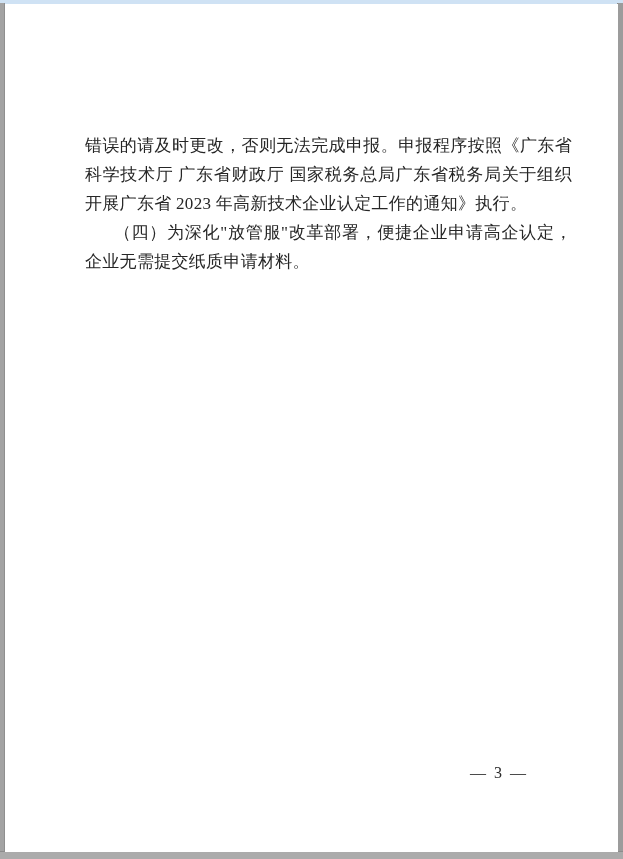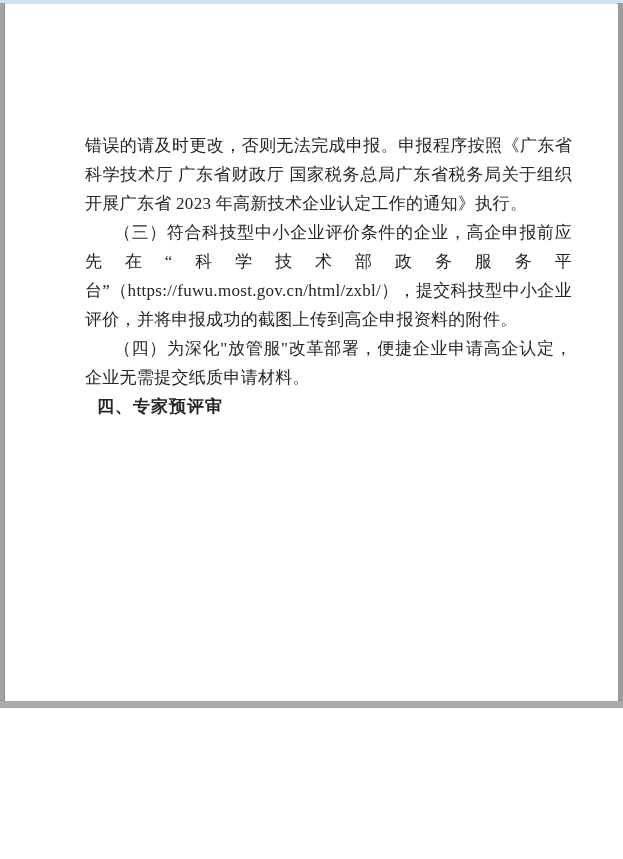--- a/index.html
+++ b/index.html
@@ -3,21 +3,21 @@
 <meta charset="utf-8">
 <style>
   html, body {
     margin: 0;
     padding: 0;
     background: #ffffff;
   }
   .screen {
     position: relative;
     width: 623px;
-    height: 708px;
+    height: 859px;
     background: #7f1d1d;
     overflow: hidden;
     font-family: "Liberation Serif", "DejaVu Serif", serif;
   }
   
   .top-strip {
     position: absolute;
     top: 0; left: 0; right: 0;
     height: 4px;
     background: #cfe2f4;
@@ -89,19 +89,17 @@
 
 <div class="screen">
   <div class="top-strip"></div>
   <div class="left-bar"></div>
   <div class="right-bar"></div>
   <div class="bottom-bar"></div>
 
   <div class="page">
     <div class="content">
       <p class="para no-indent">错误的请及时更改，否则无法完成申报。申报程序按照《广东省科学技术厅 广东省财政厅 国家税务总局广东省税务局关于组织开展广东省 2023 年高新技术企业认定工作的通知》执行。</p>
-      <p class="para">（三）符合科技型中小企业评价条件的企业，高企申报前应先在“科学技术部政务服务平台”（https://fuwu.most.gov.cn/html/zxbl/），提交科技型中小企业评价，并将申报成功的截图上传到高企申报资料的附件。</p>
       <p class="para">（四）为深化"放管服"改革部署，便捷企业申请高企认定，企业无需提交纸质申请材料。</p>
-      <p class="heading">四、专家预评审</p>
     </div>
     <div class="page-number">— 3 —</div>
   </div>
 </div>
 
 </body></html>

